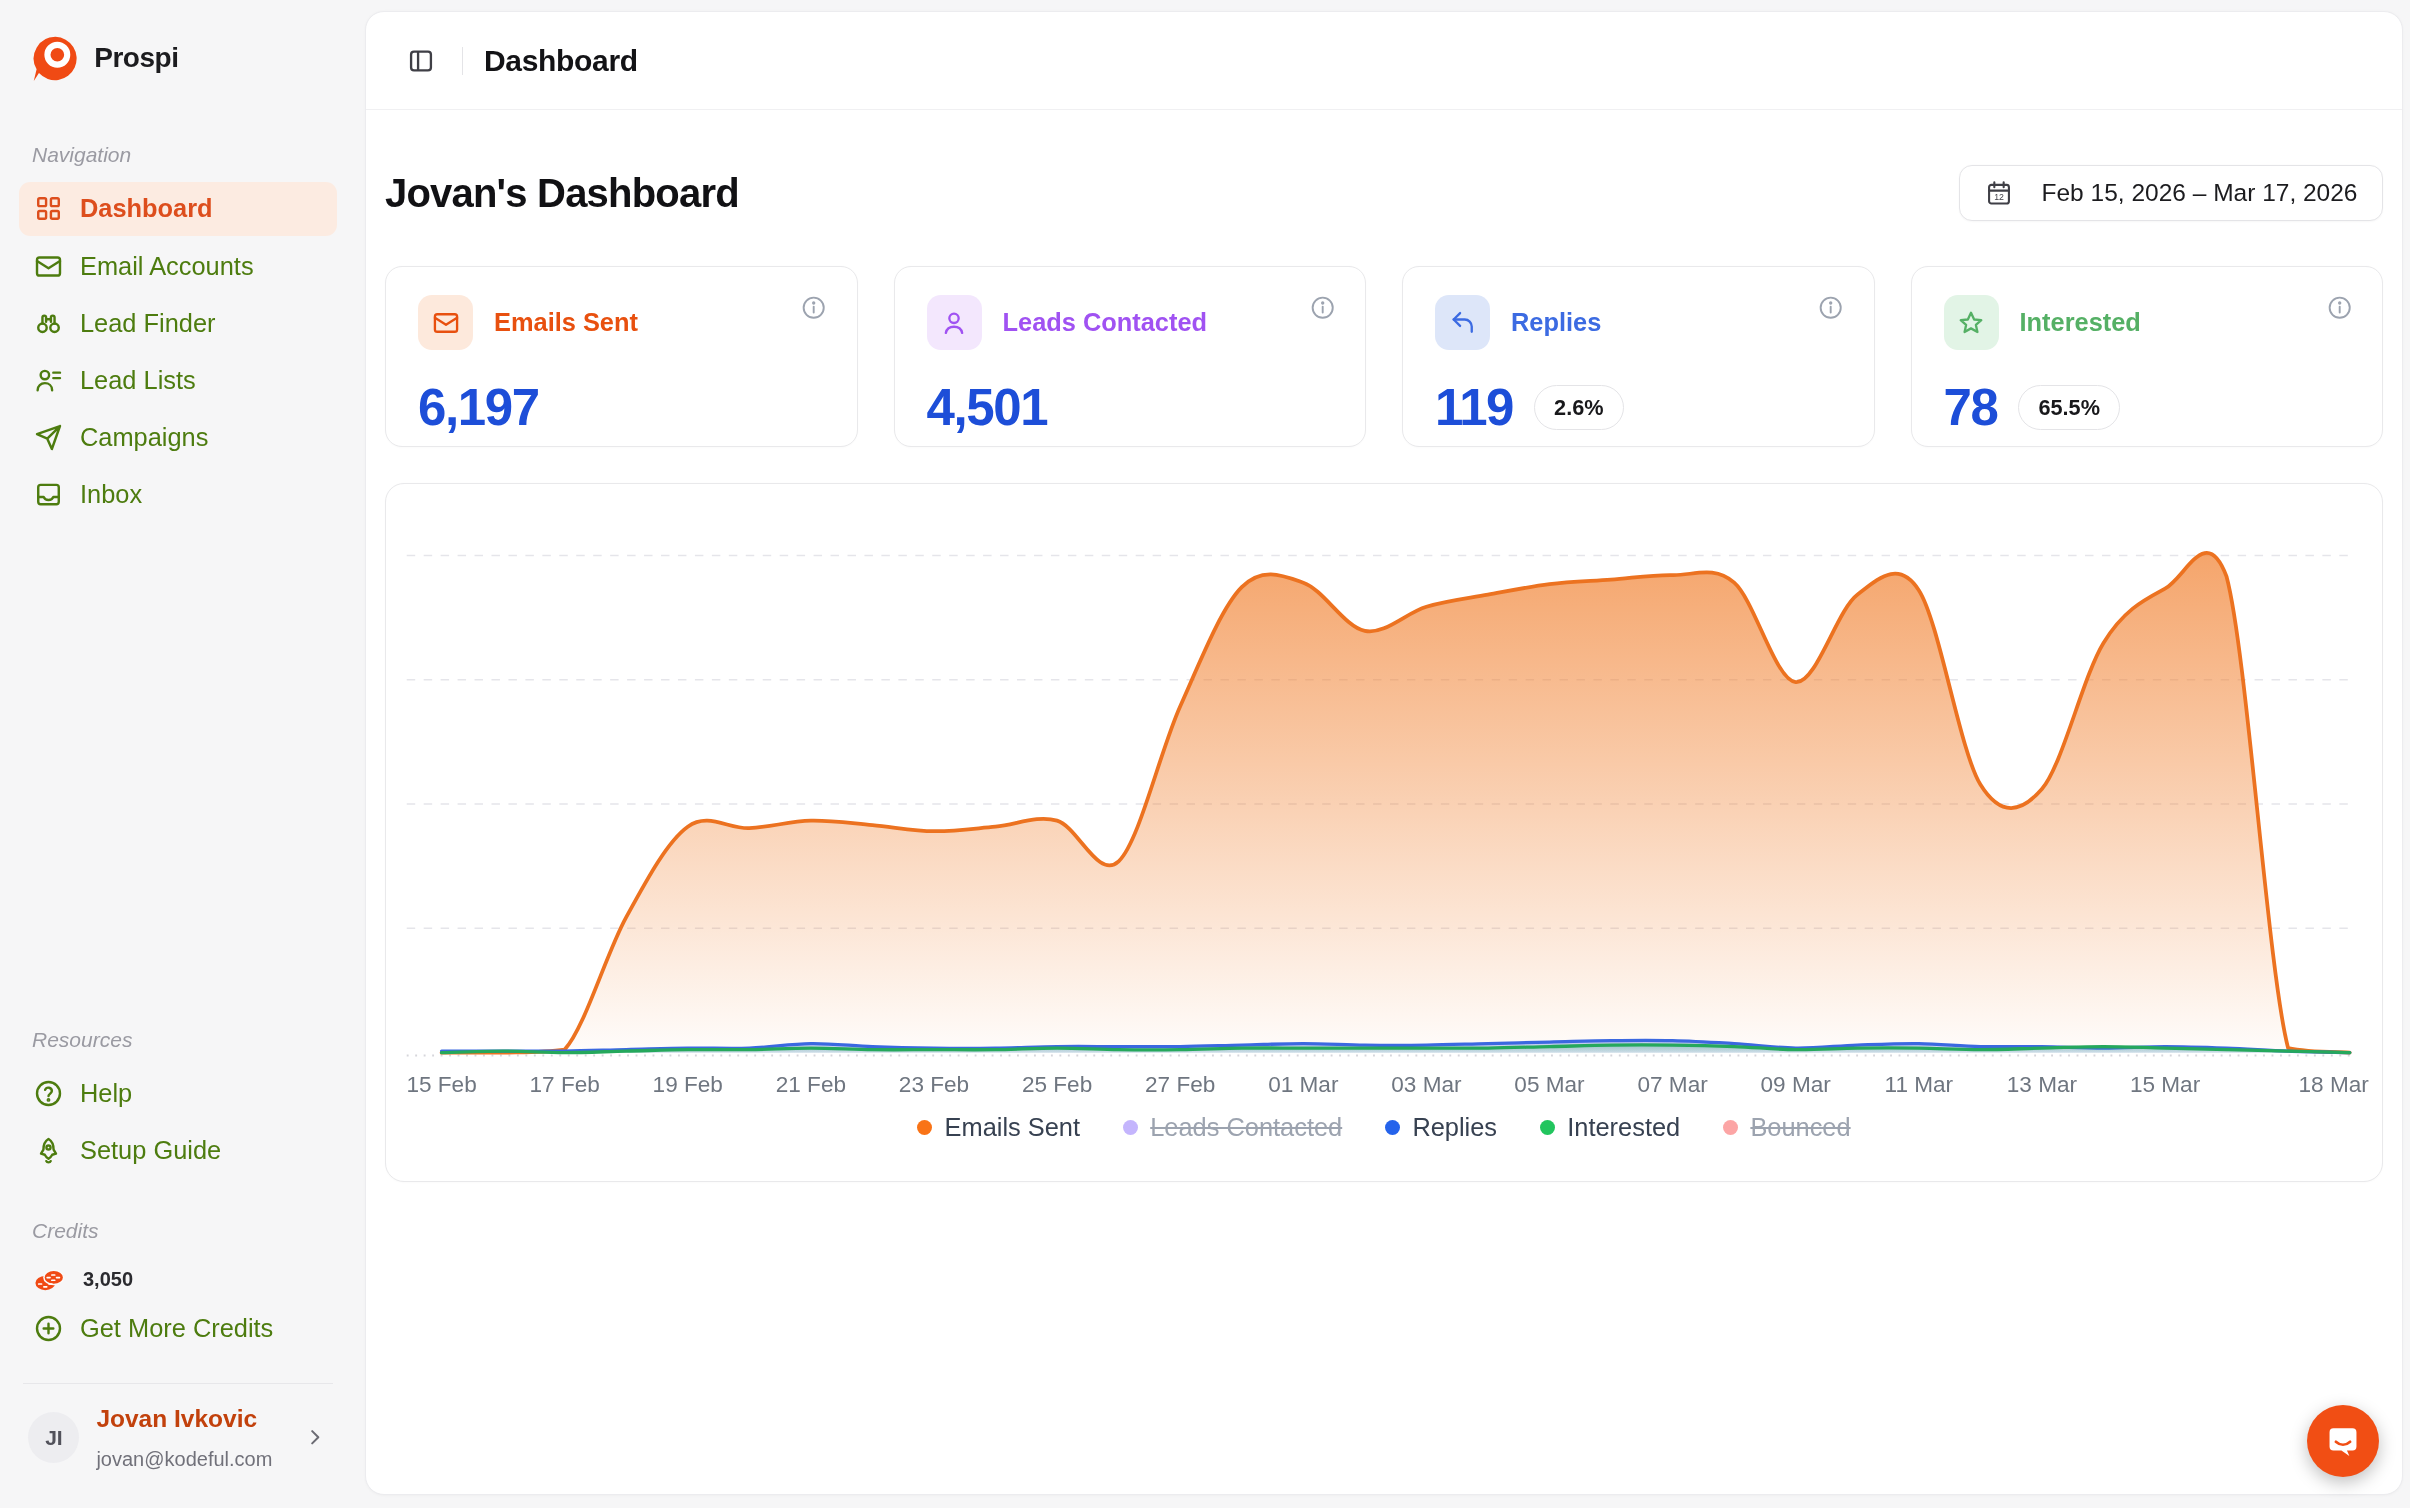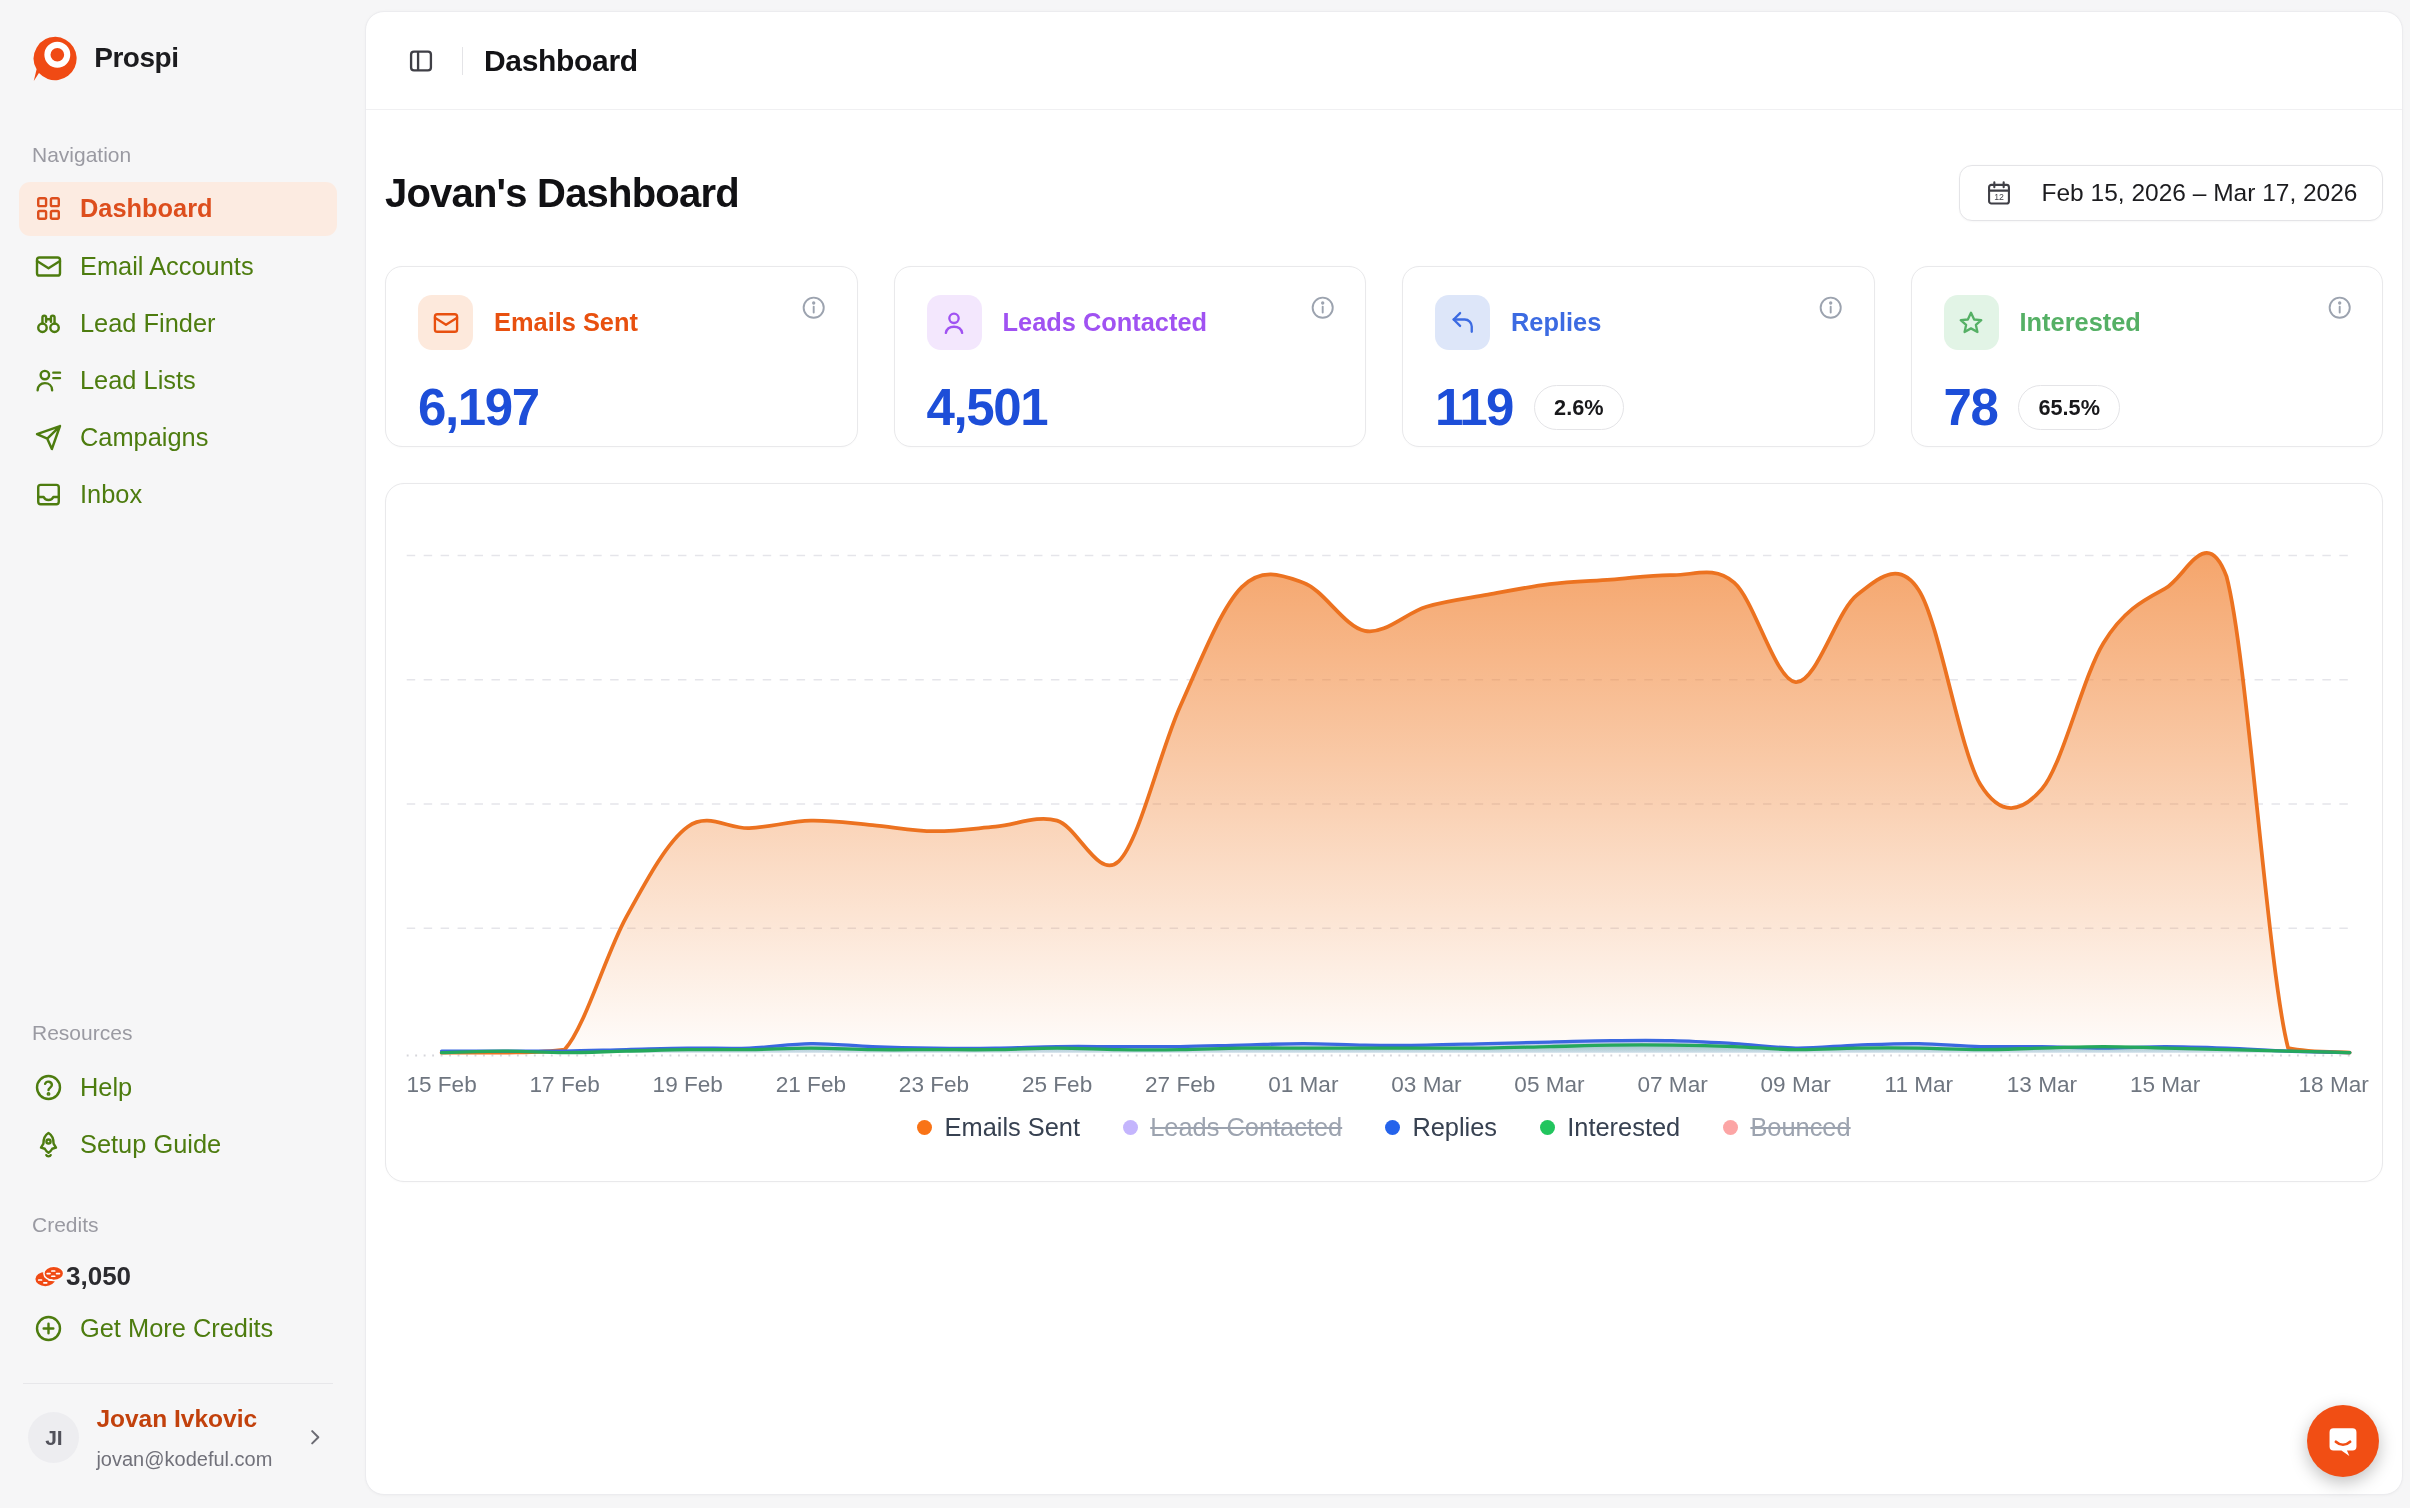--- a/index.html
+++ b/index.html
@@ -15,33 +15,33 @@
 
   
   .sidebar {
     position:absolute; left:0; top:0; width:356px; height:1508px;
     padding:28px 19px 24.5px 19px;
     display:flex; flex-direction:column;
   }
   .logo-row { display:flex; align-items:center; gap:15px; padding:5.6px 11.3px; }
   .logo-mark { width:49px; height:49px; flex:0 0 auto; }
   .logo-text { font-size:28px; font-weight:bold; color:#1c1c1f; letter-spacing:-0.5px; }
-  .section-label { font-size:21px; color:#9a9aa2; margin:0 0 15px 13px; }
+  .section-label { font-size:21px; color:#9a9aa2; margin:0 0 15px 13px;font-style:italic; }
   .nav-block { margin-top:55px; }
   .nav-item {
     display:flex; align-items:center; gap:17px;
     padding:12.2px 15px; border-radius:11.3px;
     font-size:25.4px; color:#4d7c0f; margin-bottom:3.8px; cursor:pointer;
   }
   .nav-item svg { width:29px; height:29px; flex:0 0 auto; }
   .nav-item.active { background:#fcebe1; color:#dd4e1d; font-weight:bold; }
   .spacer { flex:1 1 auto; }
   .resources-block, .credits-block { margin-top:9.4px; }
   .credits-block { margin-top:38px; }
-  .credits-row { display:flex; align-items:center; padding:9.4px 15px; font-size:26px; font-weight:bold; color:#2b2b2f; }
+  .credits-row { display:flex; align-items:center; gap:17px; padding:9.4px 15px; font-size:20px; font-weight:bold; color:#2b2b2f; }
   .credits-row svg { width:32px; height:24.5px; }
   .sidebar-divider { height:0.9px; background:#e7e7ea; margin:24.5px 3.8px 7.5px 3.8px; }
   .user-row { display:flex; align-items:center; gap:17px; padding:13px 9.4px; border-radius:13px; cursor:pointer; }
   .avatar {
     width:51px; height:51px; border-radius:50%; background:#ededf0;
     color:#52525b; font-size:21px; font-weight:bold;
     display:flex; align-items:center; justify-content:center; flex:0 0 auto;
   }
   .user-meta { flex:1 1 auto; min-width:0; }
   .user-name { font-size:24.5px; font-weight:bold; color:#c2410c; }

